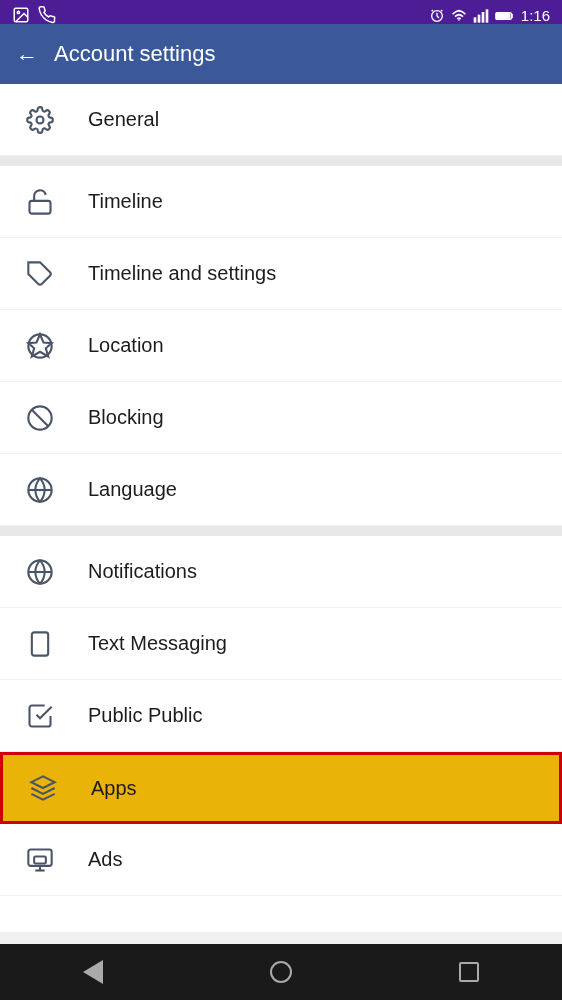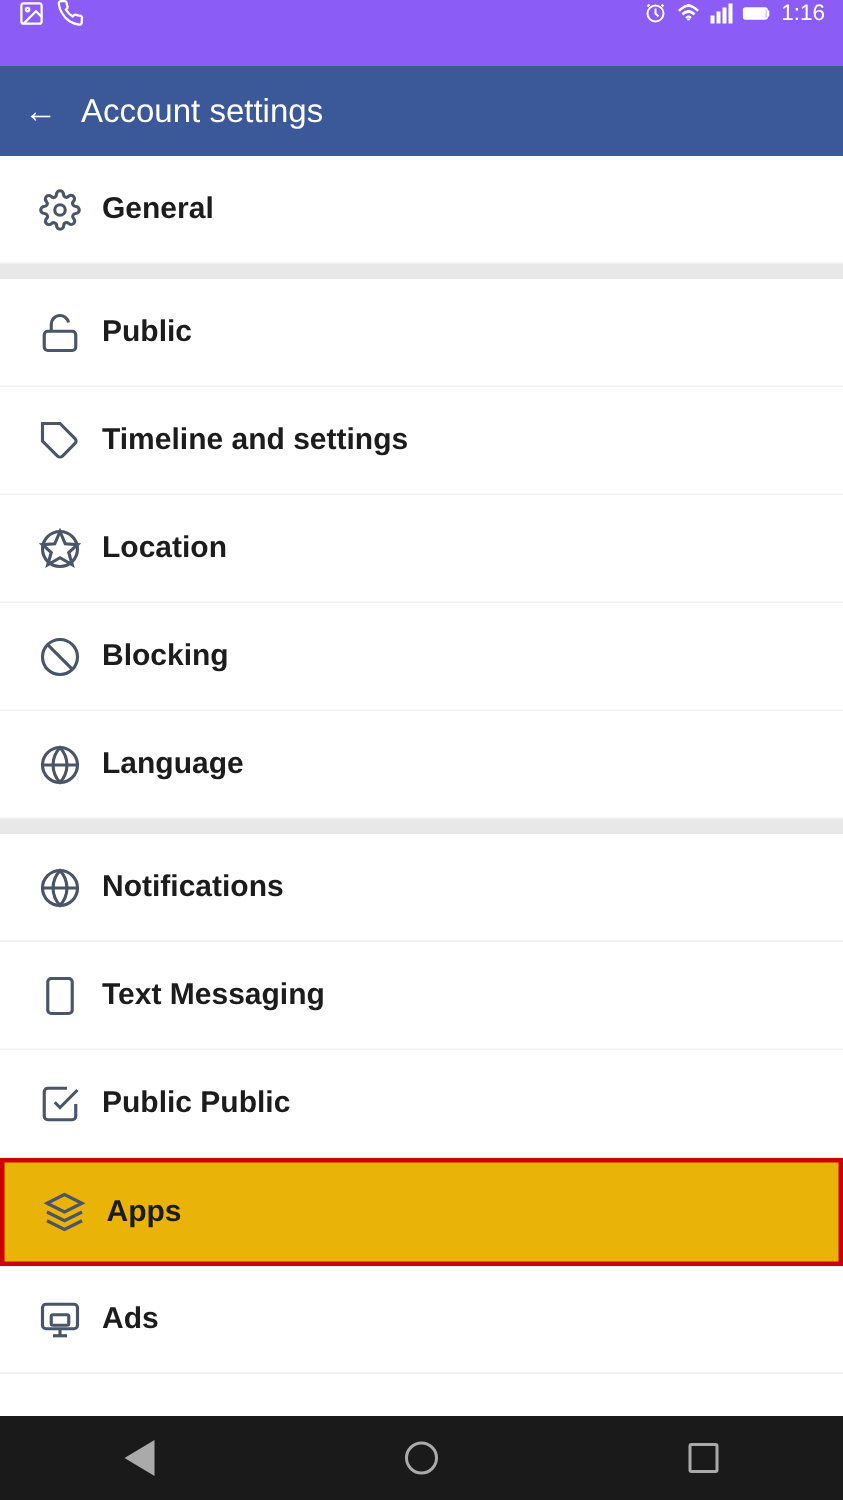--- a/index.html
+++ b/index.html
@@ -6,24 +6,24 @@
     body {
       width: 562px;
       height: 1000px;
       font-family: 'Helvetica Neue', Arial, sans-serif;
       background: #f0f0f0;
       overflow: hidden;
     }
 
     
     .status-bar {
-      background: #8b5cf6;
-      height: 44px;
-      display: flex;
-      align-items: flex-start;
+      background: #4c1d95;
+      height: 24px;
+      display: flex;
+      align-items: flex-end;
       justify-content: space-between;
       padding: 0 12px;
     }
     .status-bar-left {
       display: flex;
       align-items: center;
       gap: 8px;
     }
     .status-bar-right {
       display: flex;
@@ -84,22 +84,21 @@
       width: 28px;
       height: 28px;
       stroke: #4a5568;
       fill: none;
       stroke-width: 1.8;
     }
 
     .item-label {
       font-size: 20px;
       color: #1c1c1c;
-      margin-left: 8px;
-      font-weight: bold;
+      margin-left: 28px;
     }
 
     .section-divider {
       height: 10px;
       background: #e8e8e8;
     }
 
     
     .nav-bar {
       position: absolute;
@@ -205,21 +204,21 @@
   <div class="section-divider"></div>
 
   <div>
     <div class="settings-item">
       <div class="item-icon">
         <svg viewBox="0 0 24 24">
             <rect x="3" y="11" width="18" height="11" rx="2"></rect>
             <path d="M7 11V7a5 5 0 0 1 9.9-1"></path>
           </svg>
       </div>
-      <span class="item-label">Public</span>
+      <span class="item-label">Timeline</span>
     </div>
     <div class="settings-item">
       <div class="item-icon">
         <svg viewBox="0 0 24 24">
             <path d="M20.59 13.41l-7.17 7.17a2 2 0 0 1-2.83 0L2 12V2h10l8.59 8.59a2 2 0 0 1 0 2.82z"></path>
             <line x1="7" y1="7" x2="7.01" y2="7"></line>
           </svg>
       </div>
       <span class="item-label">Timeline and settings</span>
     </div>

